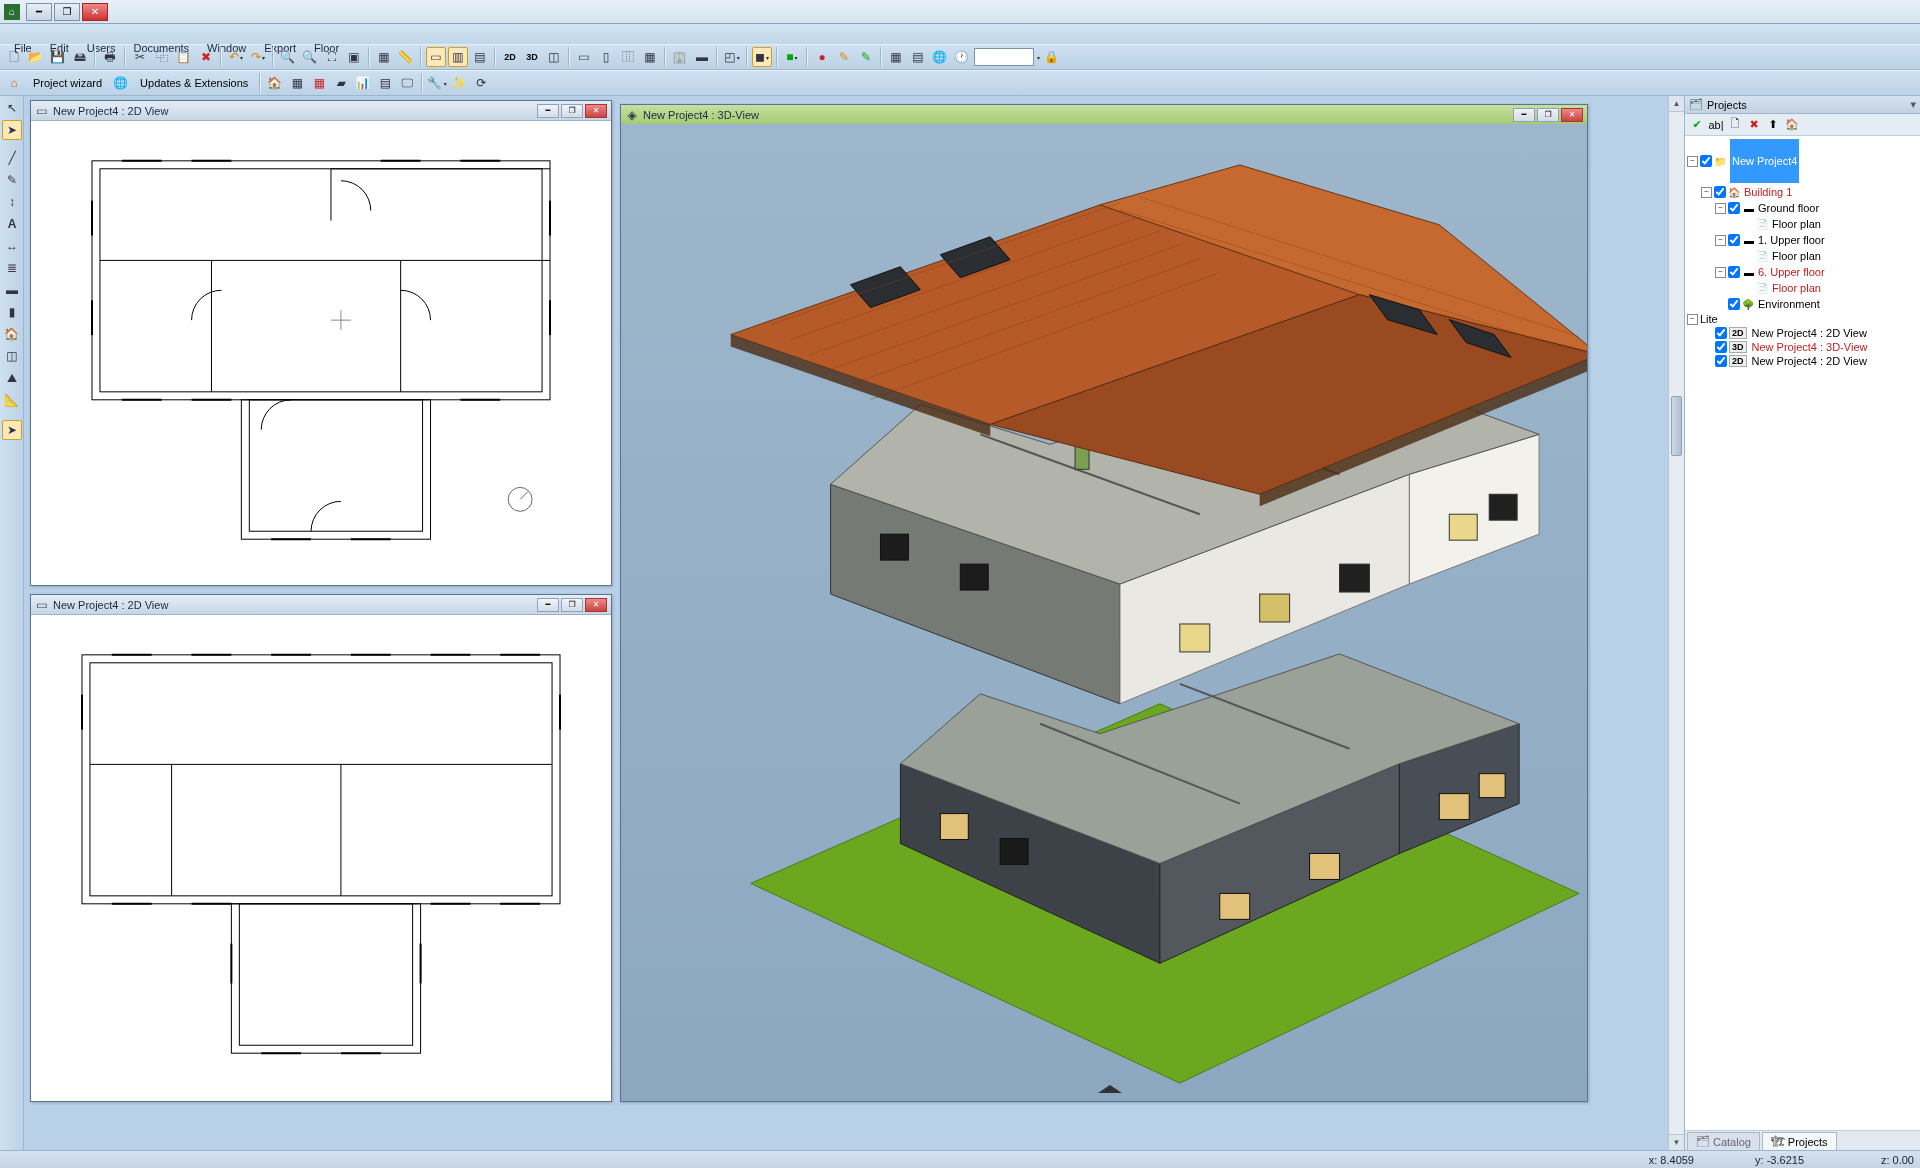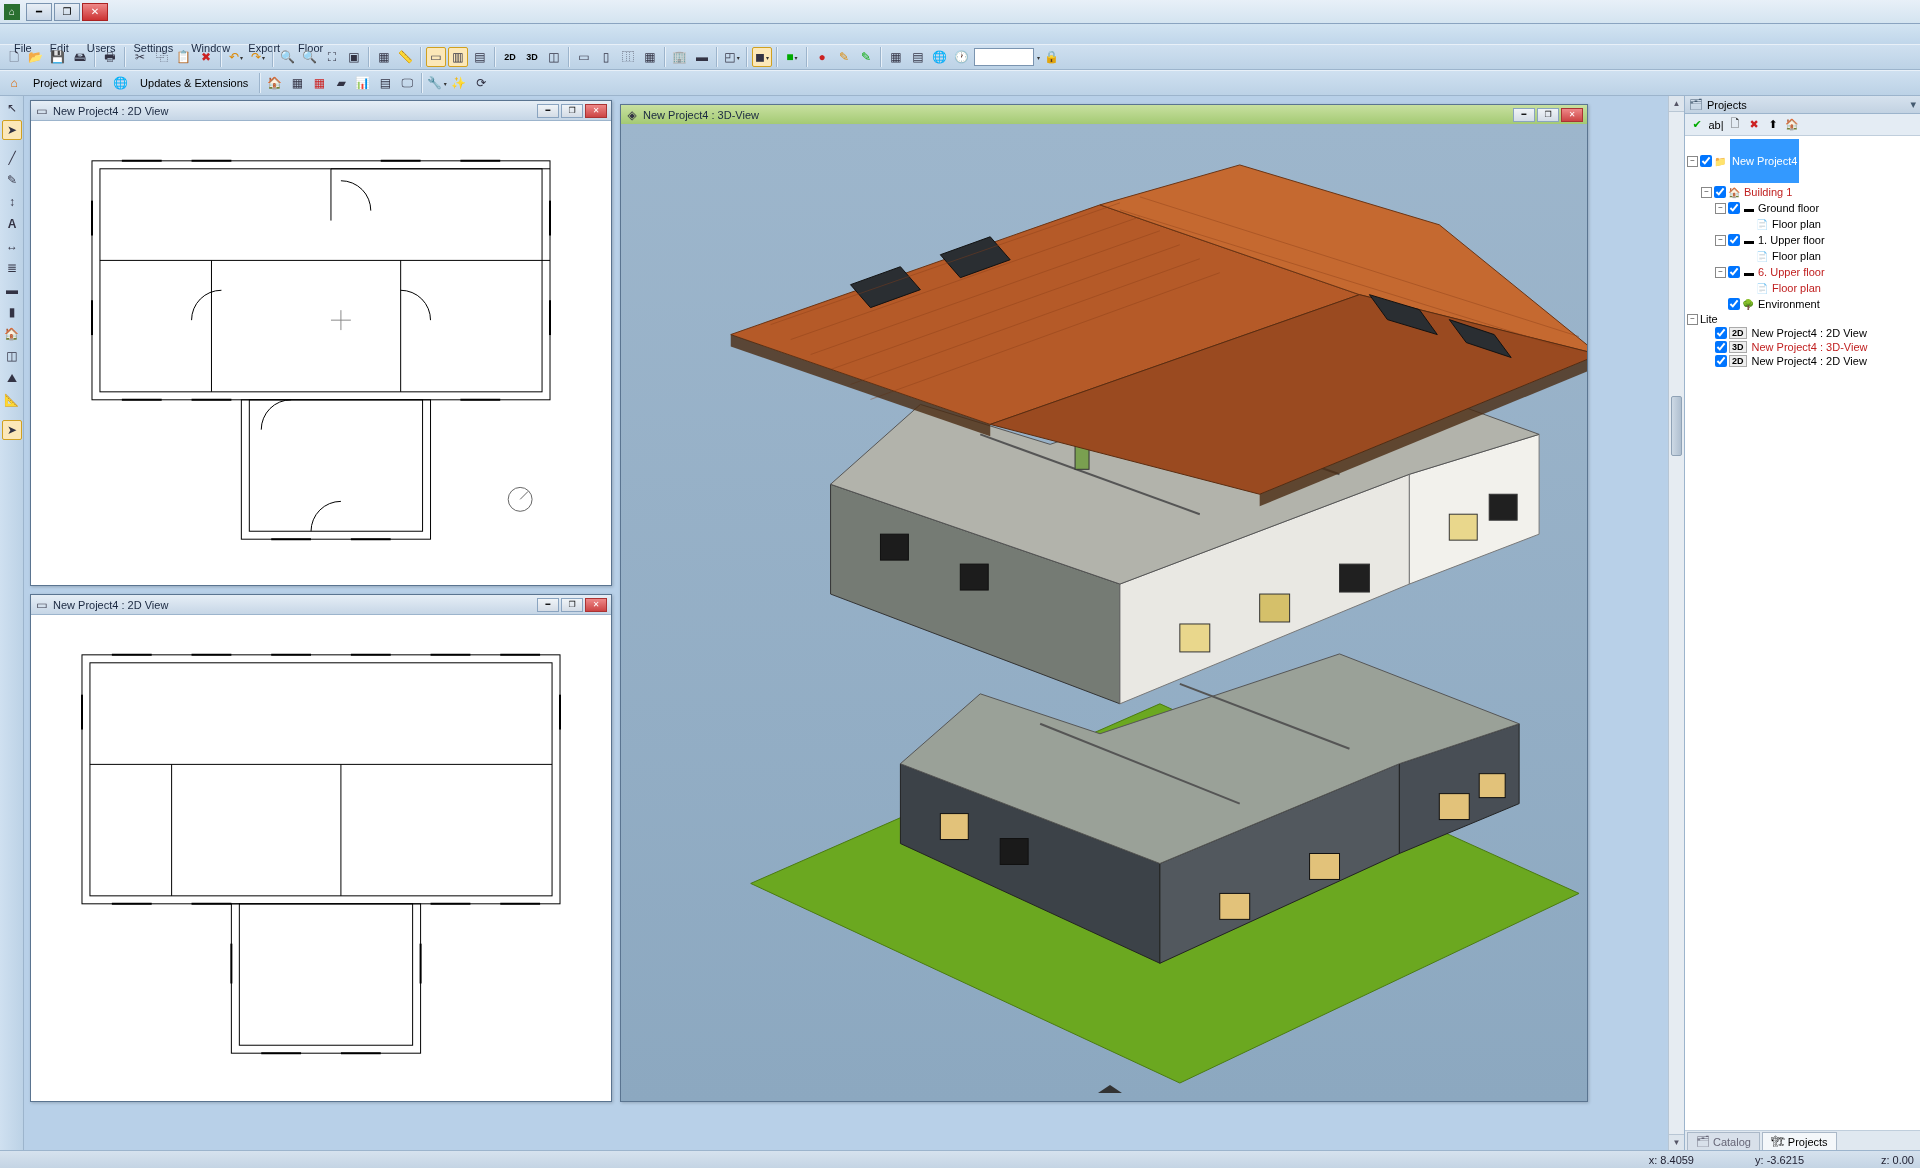--- a/index.html
+++ b/index.html
@@ -91,21 +91,21 @@
     <div class="wb">━</div>
     <div class="wb">❐</div>
     <div class="wb close">✕</div>
   </div>
 </div>
 
 <div class="menubar">
   <div class="mitem">File</div>
   <div class="mitem">Edit</div>
   <div class="mitem">Users</div>
-  <div class="mitem">Settings</div>
+  <div class="mitem">Documents</div>
   <div class="mitem">Window</div>
   <div class="mitem">Export</div>
   <div class="mitem">Floor</div>
 </div>
 
 <div class="toolbar-row">
   <div class="tbtn">
       <span class="g">🗋</span>
     </div>
   <div class="tbtn">

